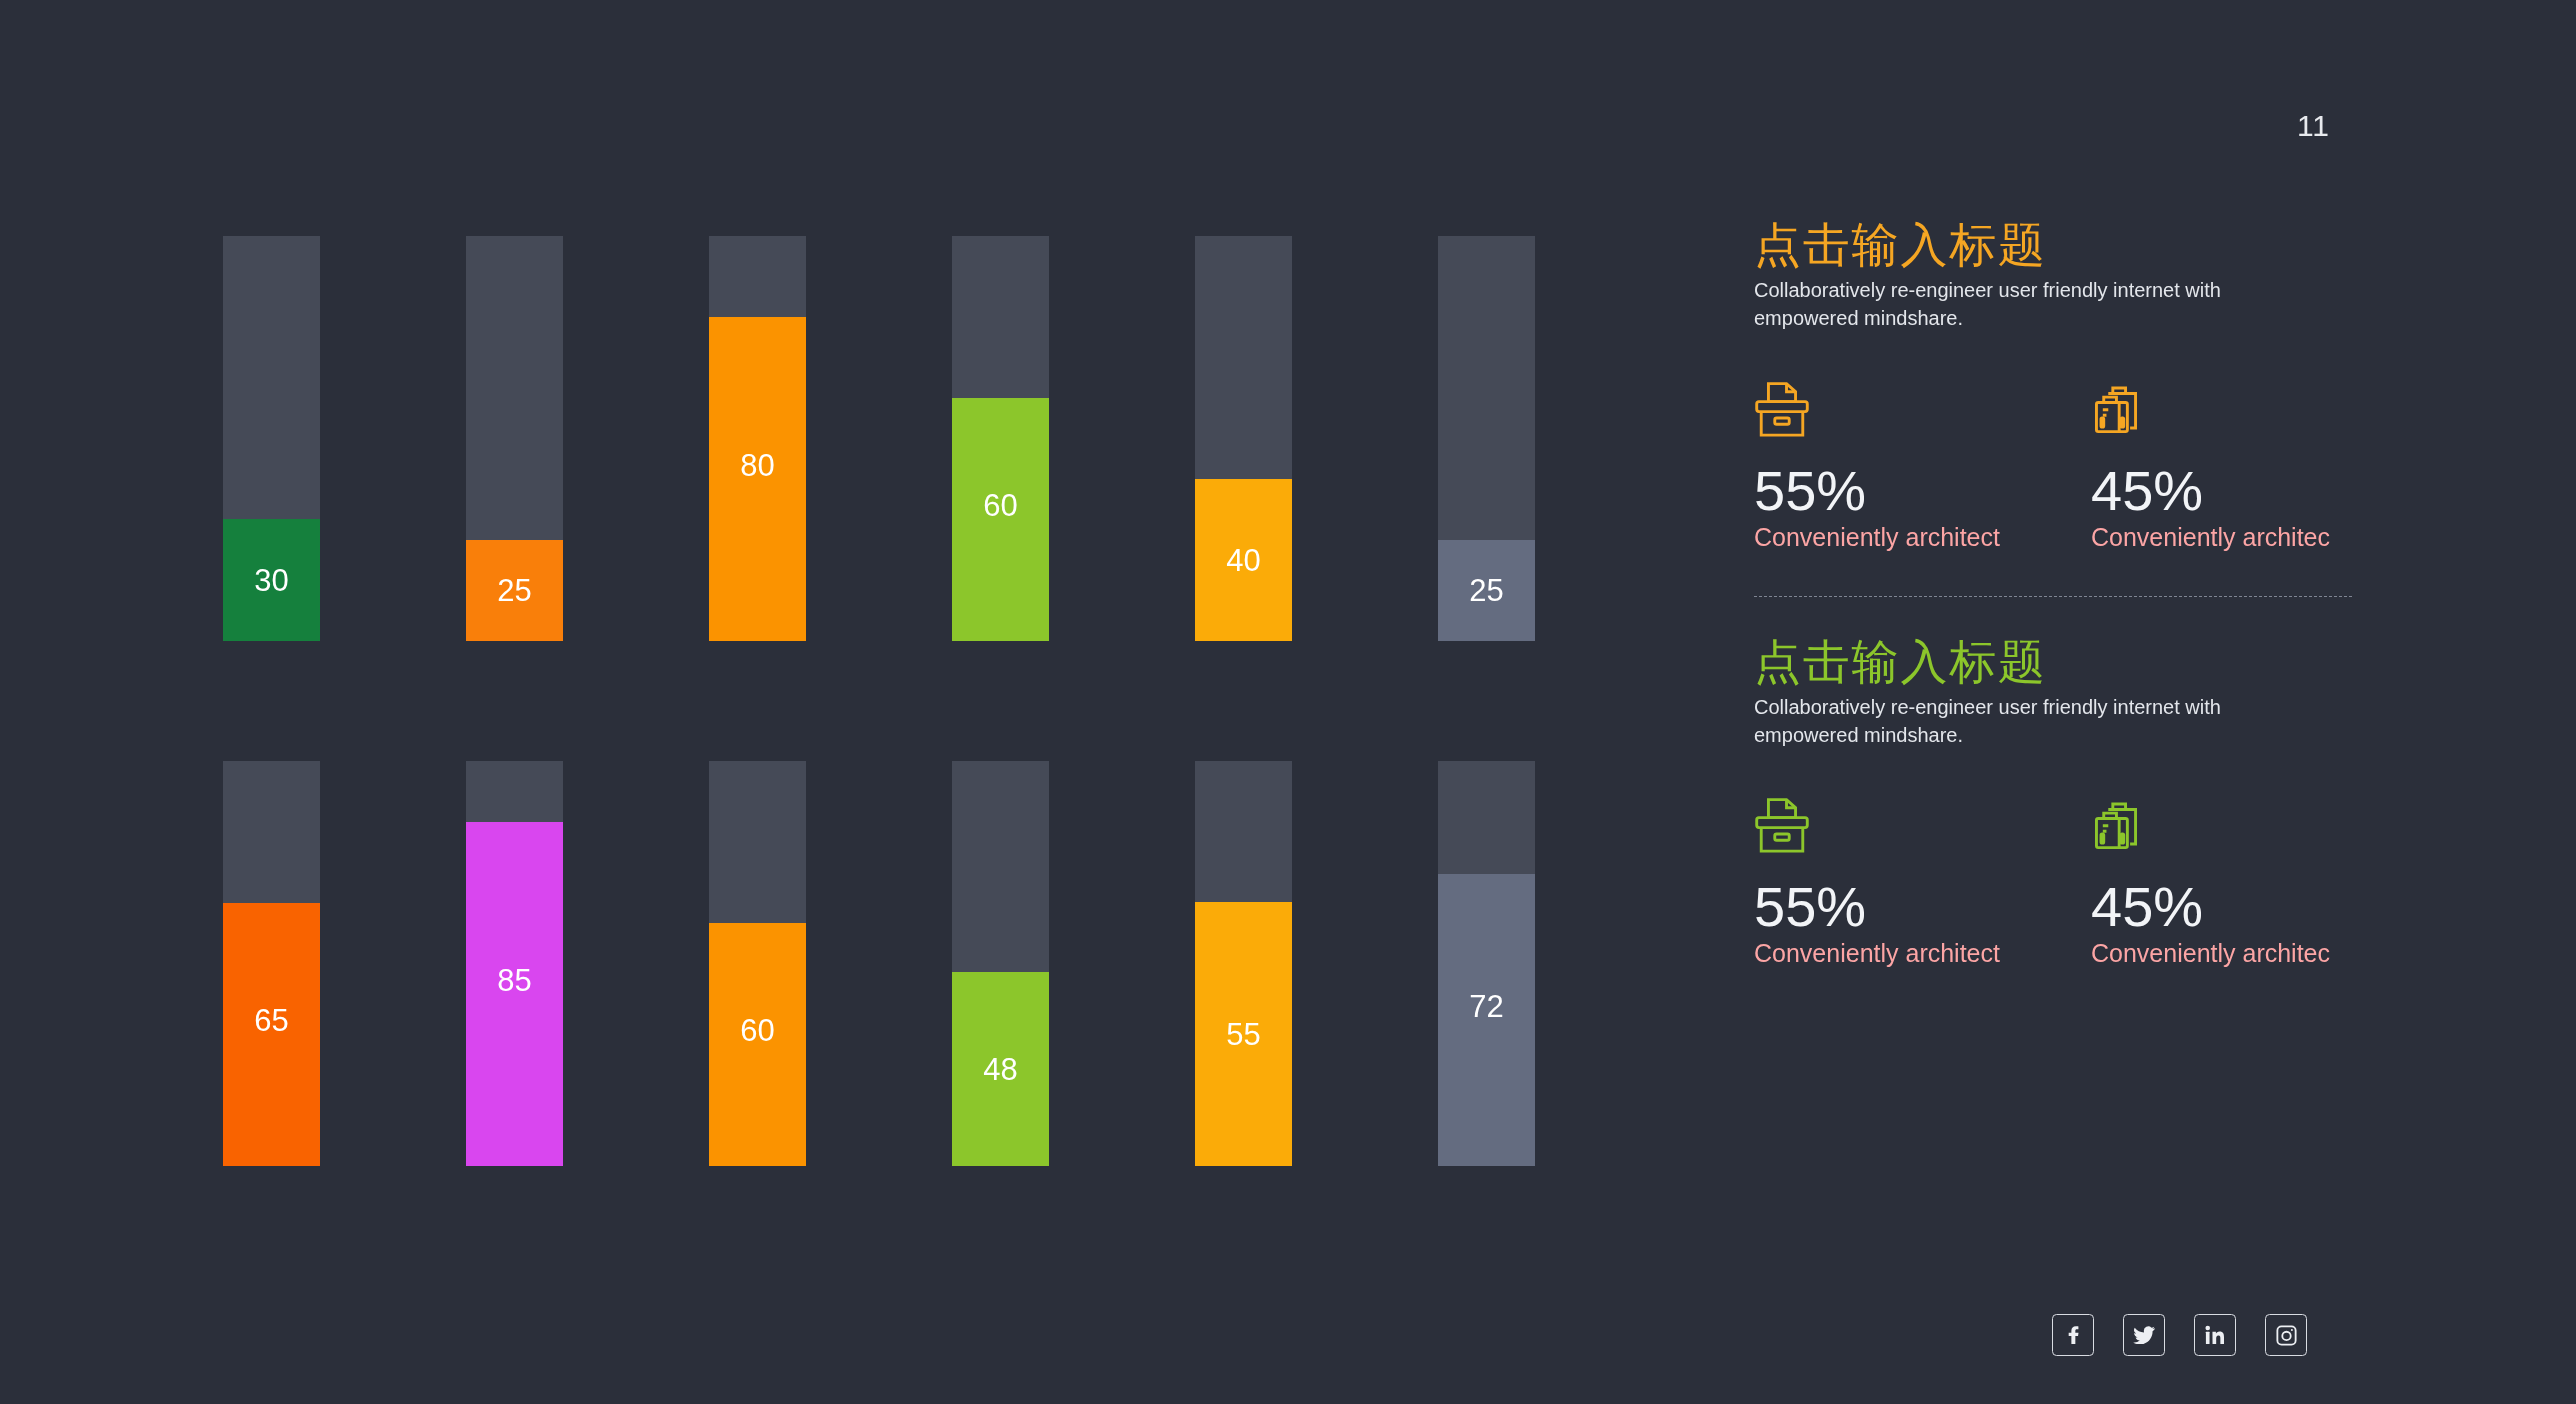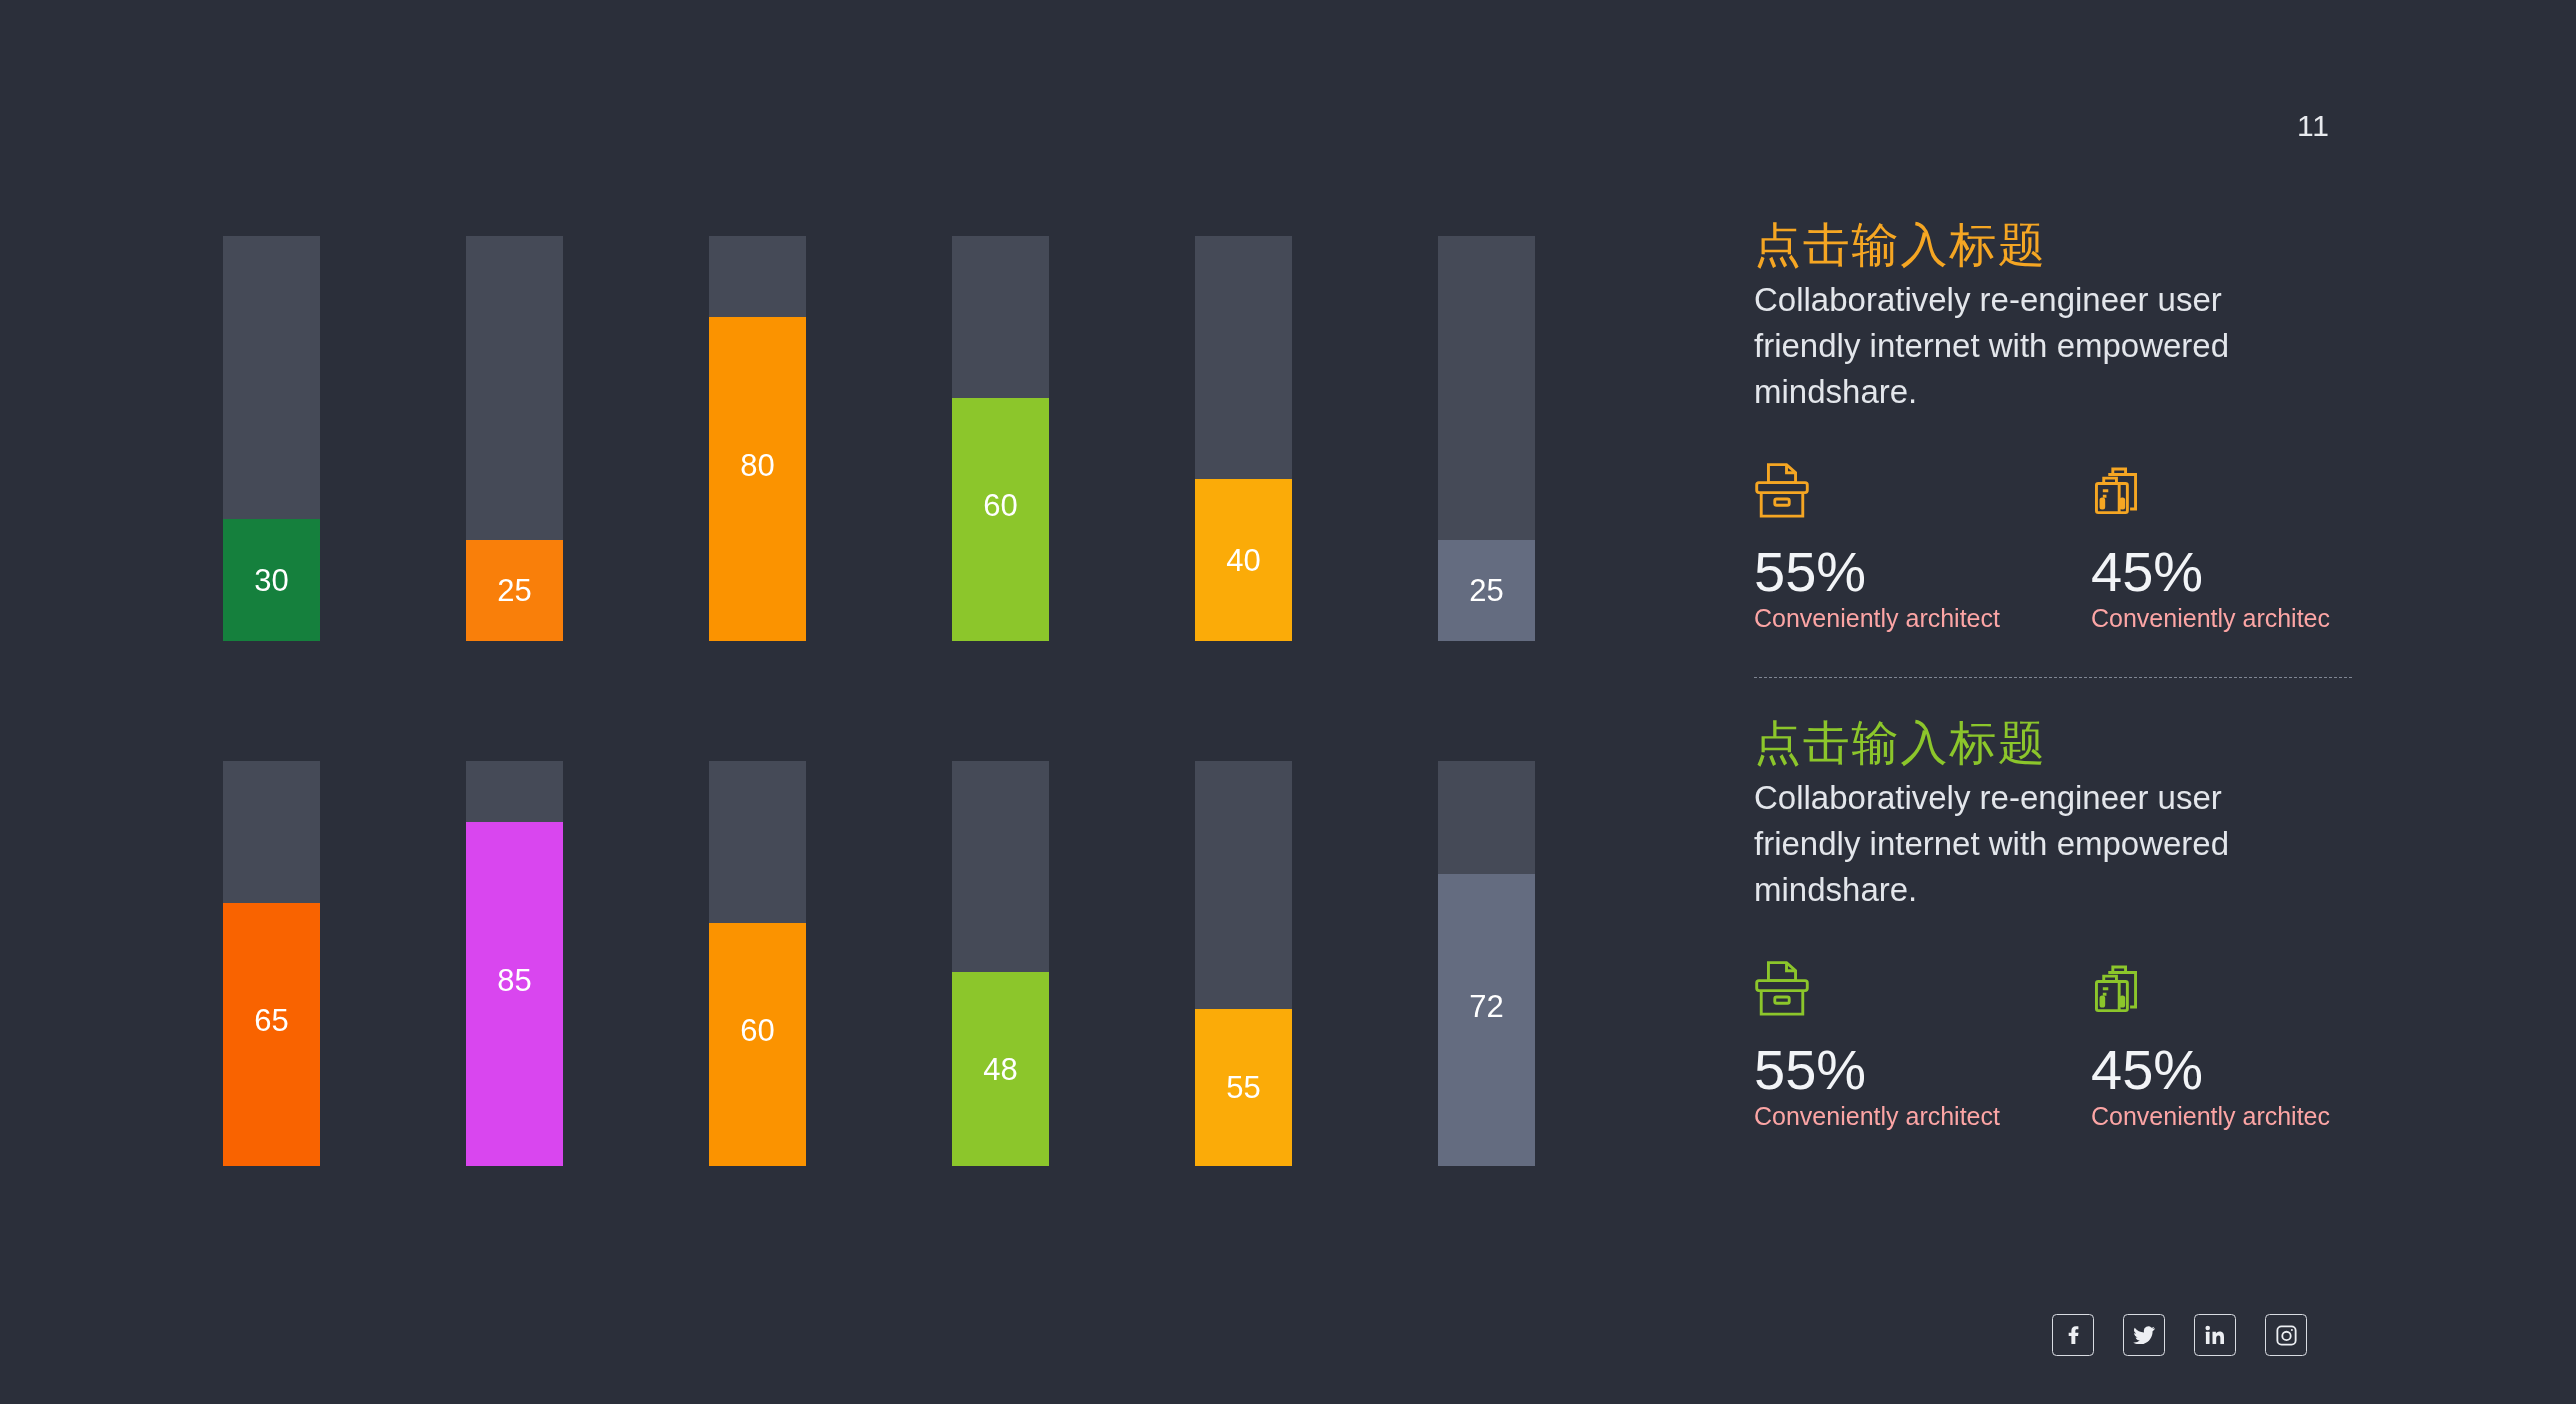--- a/index.html
+++ b/index.html
@@ -47,21 +47,21 @@
 
   .panel-block { position:relative; }
   .panel-title {
     font-family:"DejaVu Sans","Liberation Sans",sans-serif;
     font-size:47px; line-height:1.15; font-weight:400;
     letter-spacing:1.8px;
   }
   .panel-title.accent-orange { color:#F5A623; }
   .panel-title.accent-green  { color:#8CC62B; }
   .panel-desc {
-    margin-top:5.4px; font-size:33px; line-height:1.38; color:#E3E6EB;
+    margin-top:5.4px; font-size:20px; line-height:1.38; color:#E3E6EB;
     max-width:544px;
   }
 
   .stat-row { display:flex; margin-top:45px; }
   .stat { width:337px; }
   .stat-icon { height:65px; margin-bottom:20px; }
   .stat-icon svg { display:block; }
   .stat-pct {
     font-size:56px; line-height:1; color:#F2F4F7; letter-spacing:0px;
     font-weight:400;
@@ -152,21 +152,21 @@
         </div>
       </div>
       <div class="bar-group" style="left: 729px; height: 405px;">
         <div class="bar-track" style="background: rgb(69, 74, 87);"></div>
         <div class="bar-fill" style="height: 194px; background: rgb(140, 198, 43);">
           <span class="bar-value">48</span>
         </div>
       </div>
       <div class="bar-group" style="left: 972px; height: 405px;">
         <div class="bar-track" style="background: rgb(69, 74, 87);"></div>
-        <div class="bar-fill" style="height: 157px; background: rgb(251, 171, 8);">
+        <div class="bar-fill" style="height: 264px; background: rgb(251, 171, 8);">
           <span class="bar-value">55</span>
         </div>
       </div>
       <div class="bar-group" style="left: 1215px; height: 405px;">
         <div class="bar-track" style="background: rgb(69, 74, 87);"></div>
         <div class="bar-fill tall" style="height: 292px; background: rgb(100, 108, 128);">
           <span class="bar-value">72</span>
         </div>
       </div>
     </div>

